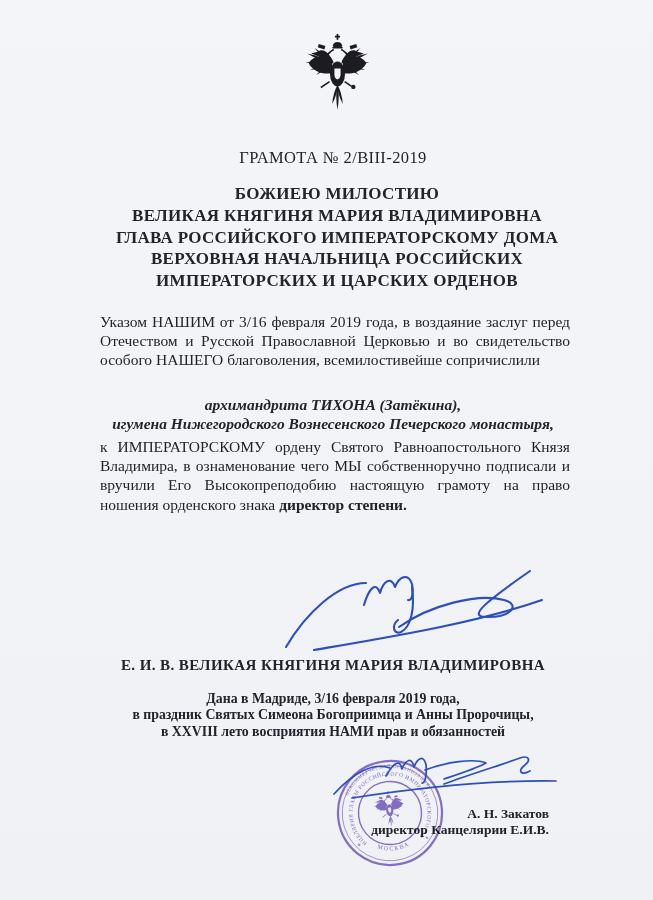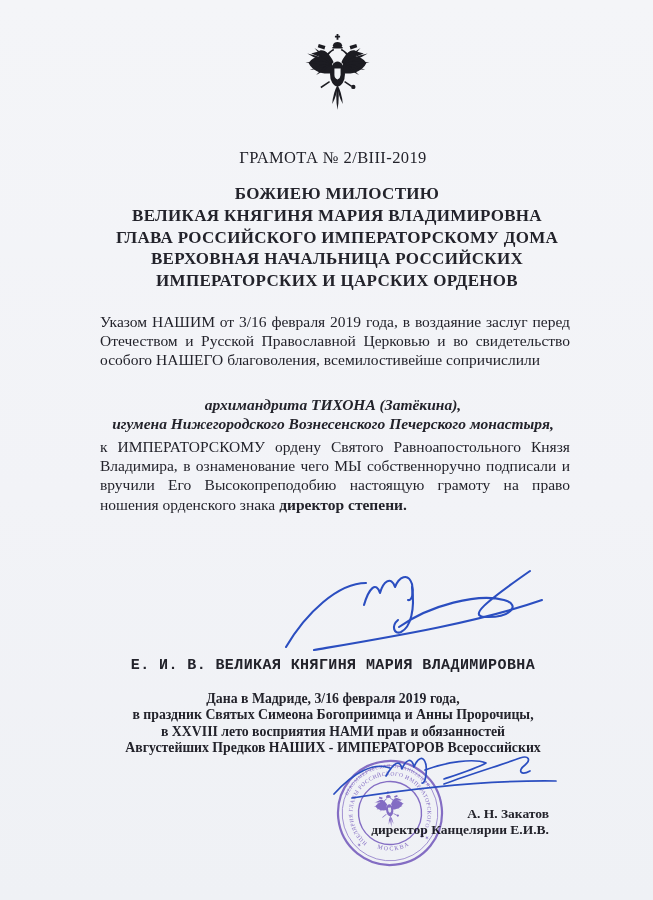--- a/index.html
+++ b/index.html
@@ -28,21 +28,21 @@
   }
   .par1{top:312px;}
   .par2{top:437px;}
   .recipient{
     left:13px;top:395px;width:640px;
     font-size:15.5px;font-weight:bold;font-style:italic;line-height:19px;
   }
   .bold{font-weight:bold;}
   .signatory{
     left:13px;top:657px;width:640px;
-    font-size:15px;font-weight:bold;letter-spacing:.4px;font-family:Liberation Mono, monospace;
+    font-size:15px;font-weight:bold;letter-spacing:.4px;
   }
   .dates{
     left:13px;top:691px;width:640px;
     font-size:13.8px;font-weight:bold;line-height:16.4px;
   }
   .official{
     right:104px;top:806px;width:300px;
     font-size:13.5px;font-weight:bold;line-height:15.5px;
     text-align:right;
   }
@@ -152,21 +152,20 @@
     </g>
   </svg>
 </div>
 
 <div class="abs center signatory">Е. И. В. ВЕЛИКАЯ КНЯГИНЯ МАРИЯ ВЛАДИМИРОВНА</div>
 
 <div class="abs center dates">
   <div>Дана в Мадриде, 3/16 февраля 2019 года,</div>
   <div>в праздник Святых Симеона Богоприимца и Анны Пророчицы,</div>
   <div>в XXVIII лето восприятия НАМИ прав и обязанностей</div>
-  <div>Августейших Предков НАШИХ - ИМПЕРАТОРОВ Всероссийских</div>
 </div>
 
 <div class="abs stamp">
   <svg viewBox="-72 -72 144 144">
     <g transform="rotate(-6)" fill="currentColor">
       <circle r="52" fill="none" stroke="currentColor" stroke-width="2.2"></circle>
       <circle r="47.8" fill="none" stroke="currentColor" stroke-width="0.7"></circle>
       <circle r="31.5" fill="none" stroke="currentColor" stroke-width="1.4"></circle>
       <defs>
         <path id="arc-outer" d="M -45.5,0 A 45.5,45.5 0 0 1 45.5,0" fill="none"></path>

